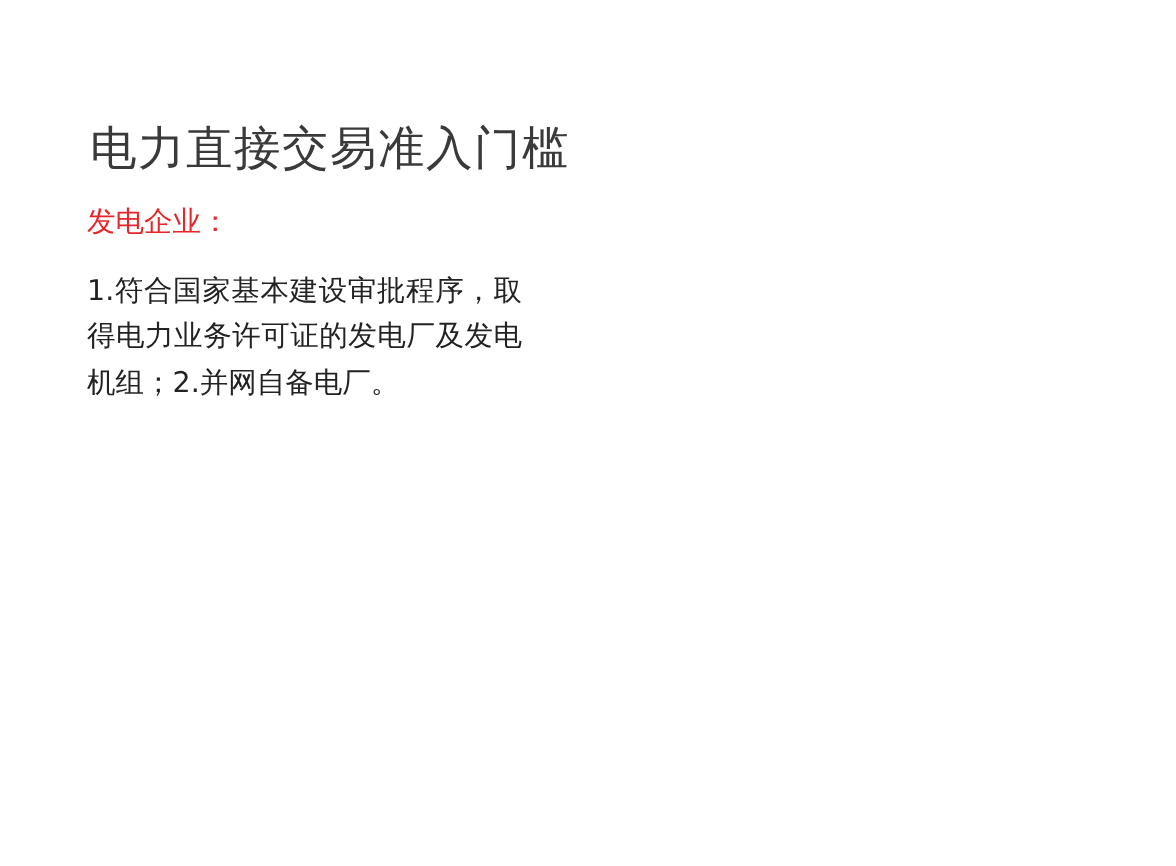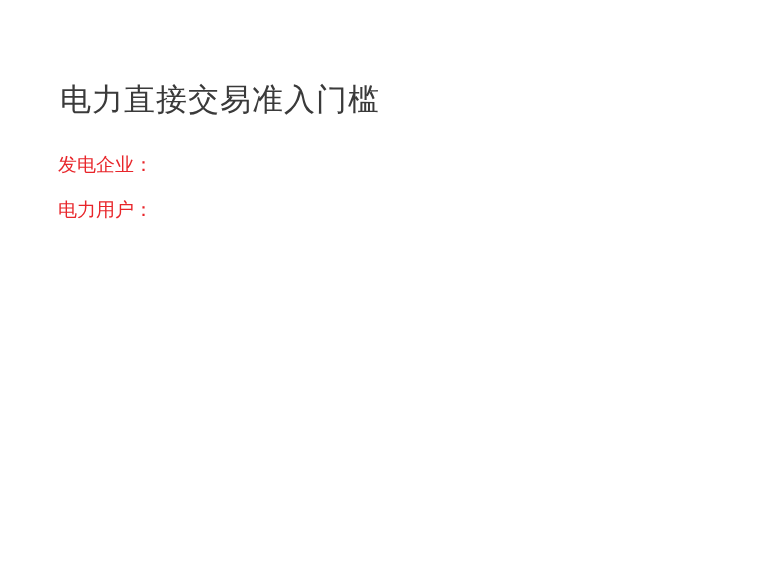--- a/index.html
+++ b/index.html
@@ -26,24 +26,24 @@
     font-size: 31px;
     color: #3a3a3a;
     letter-spacing: 1px;
     font-weight: normal;
     line-height: 1.3;
     white-space: nowrap;
   }
   .columns {
     position: absolute;
     left: 58px;
-    top: 150px;
+    top: 134px;
     width: 680px;
     display: flex;
-    flex-direction: column;
+    flex-direction: row;
     align-items: flex-start;
   }
   .column {
     width: 290px;
     margin-right: 58px;
   }
   .column:last-child {
     margin-right: 0;
   }
   .col-heading {
@@ -66,20 +66,20 @@
 <body>
 
 <div class="slide">
 
   <h1 class="slide-title">电力直接交易准入门槛</h1>
 
   <div class="columns">
 
     <div class="column">
       <p class="col-heading">发电企业：</p>
+      <p class="col-body">1.符合国家基本建设审批程序，取得电力业务许可证的发电厂及发电机组；2.并网自备电厂。</p>
     </div>
 
     <div class="column">
-      <p class="col-heading">电力用户：</p>
     </div>
 
   </div>
 </div>
 
 </body></html>

